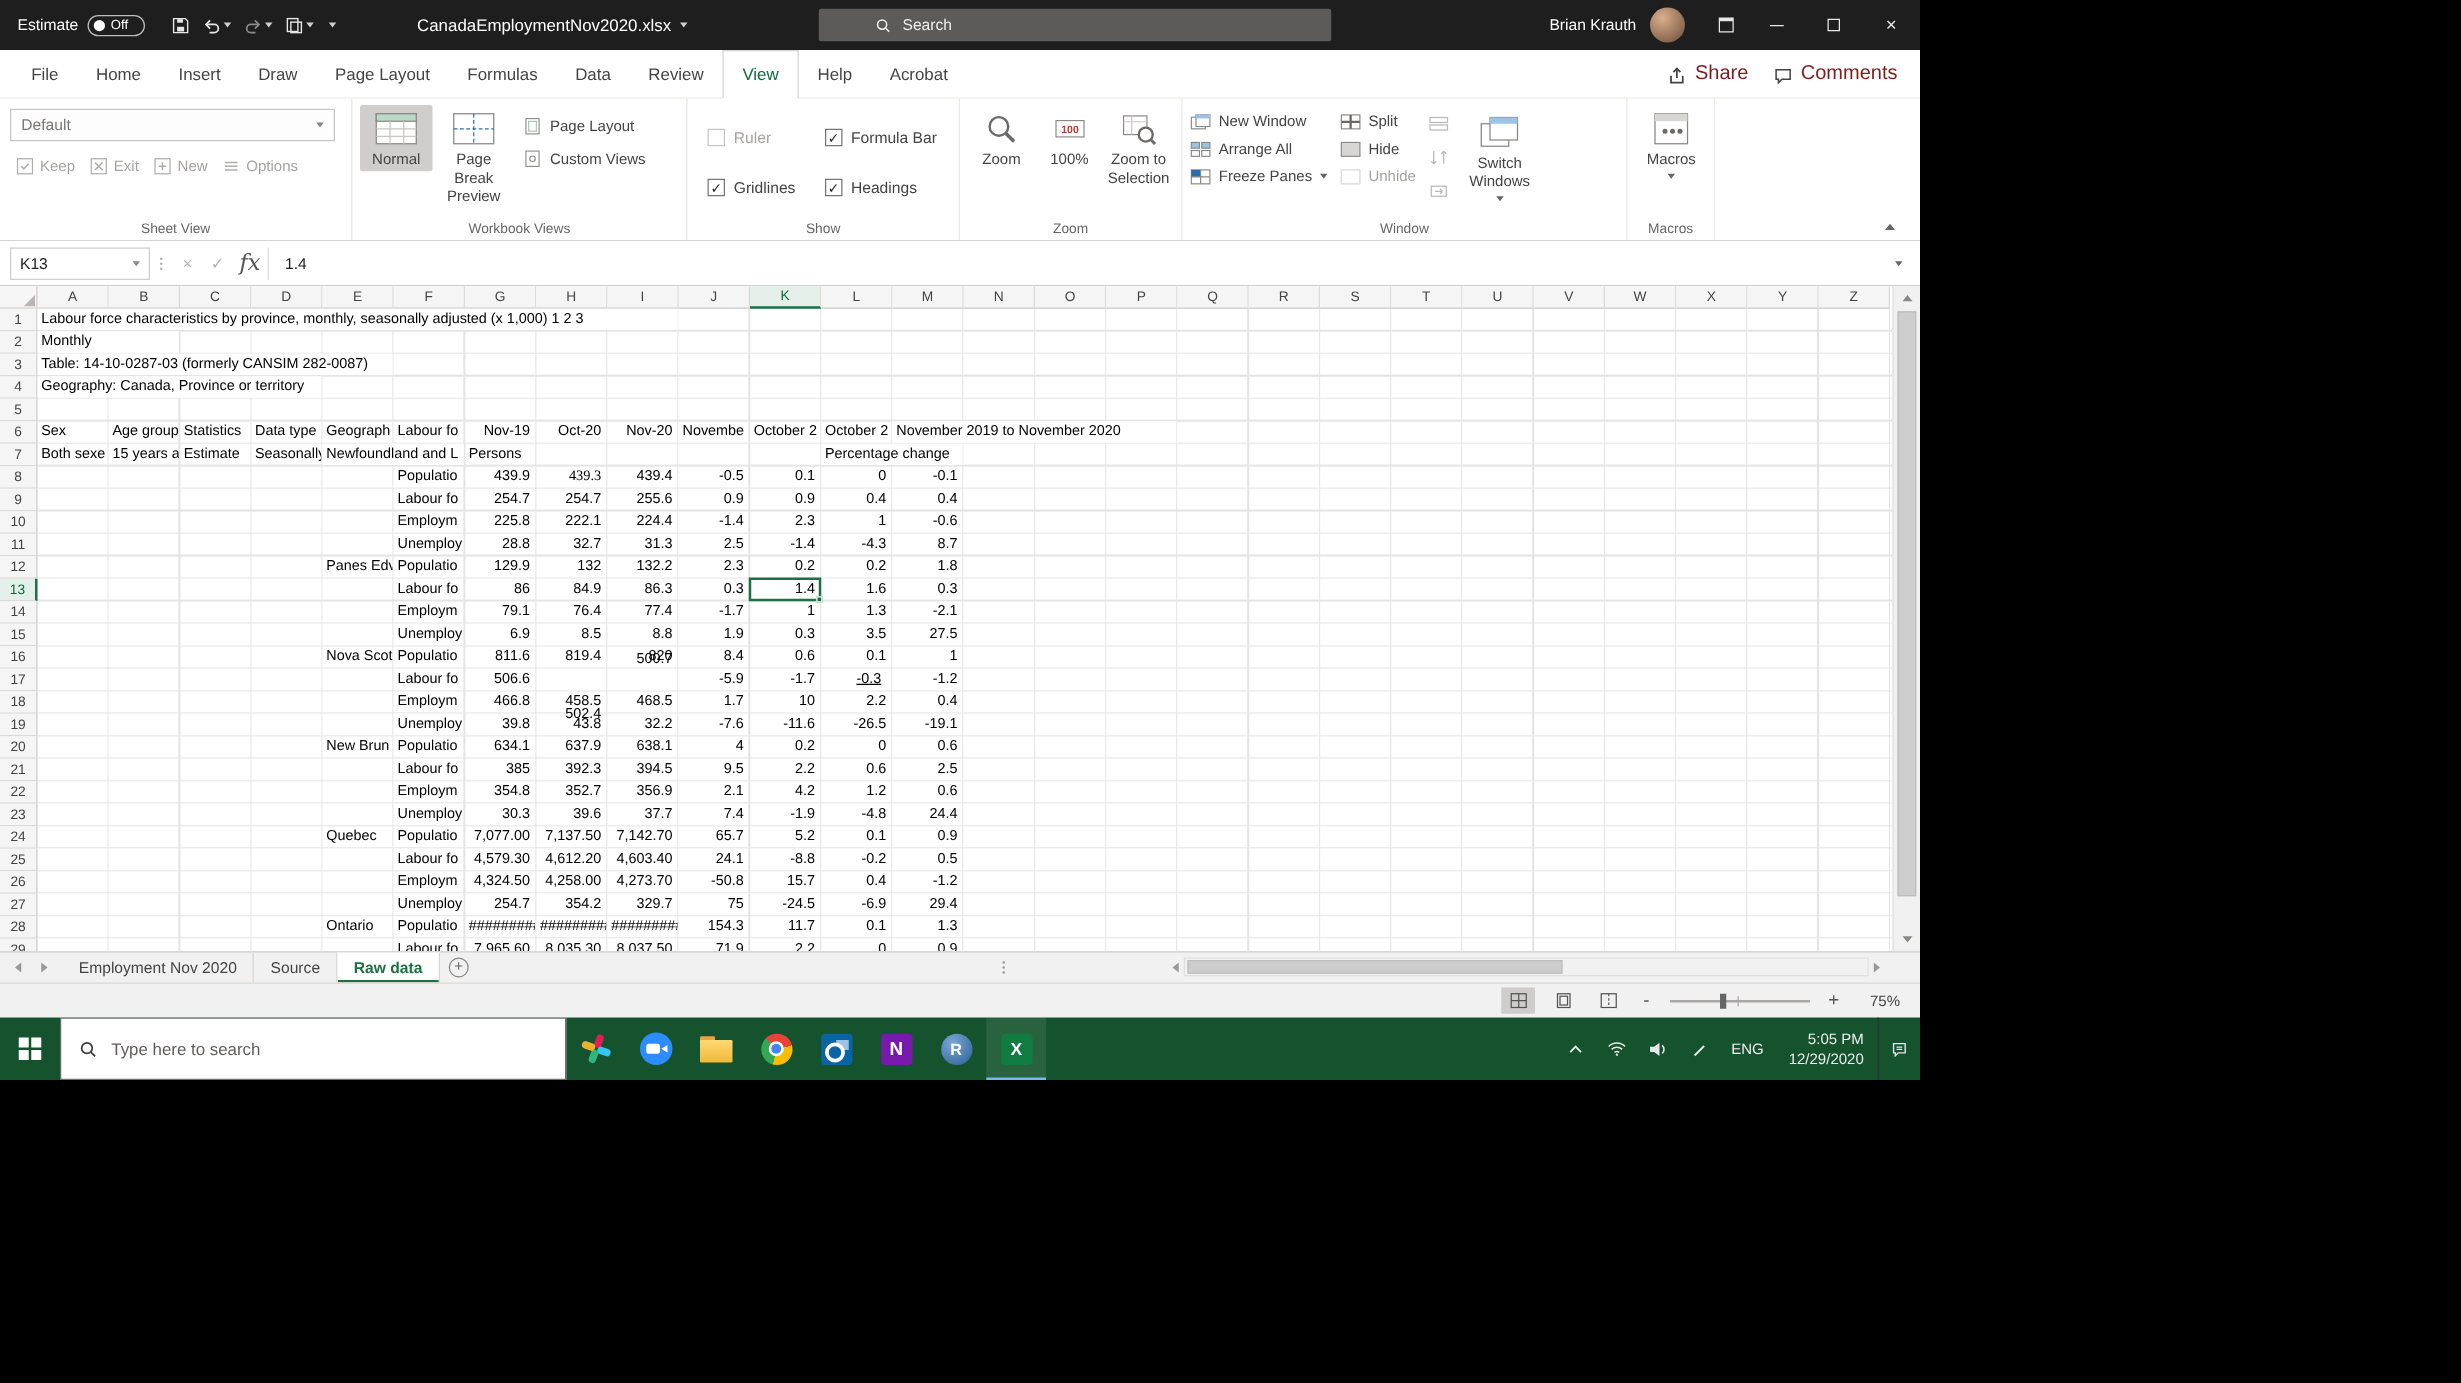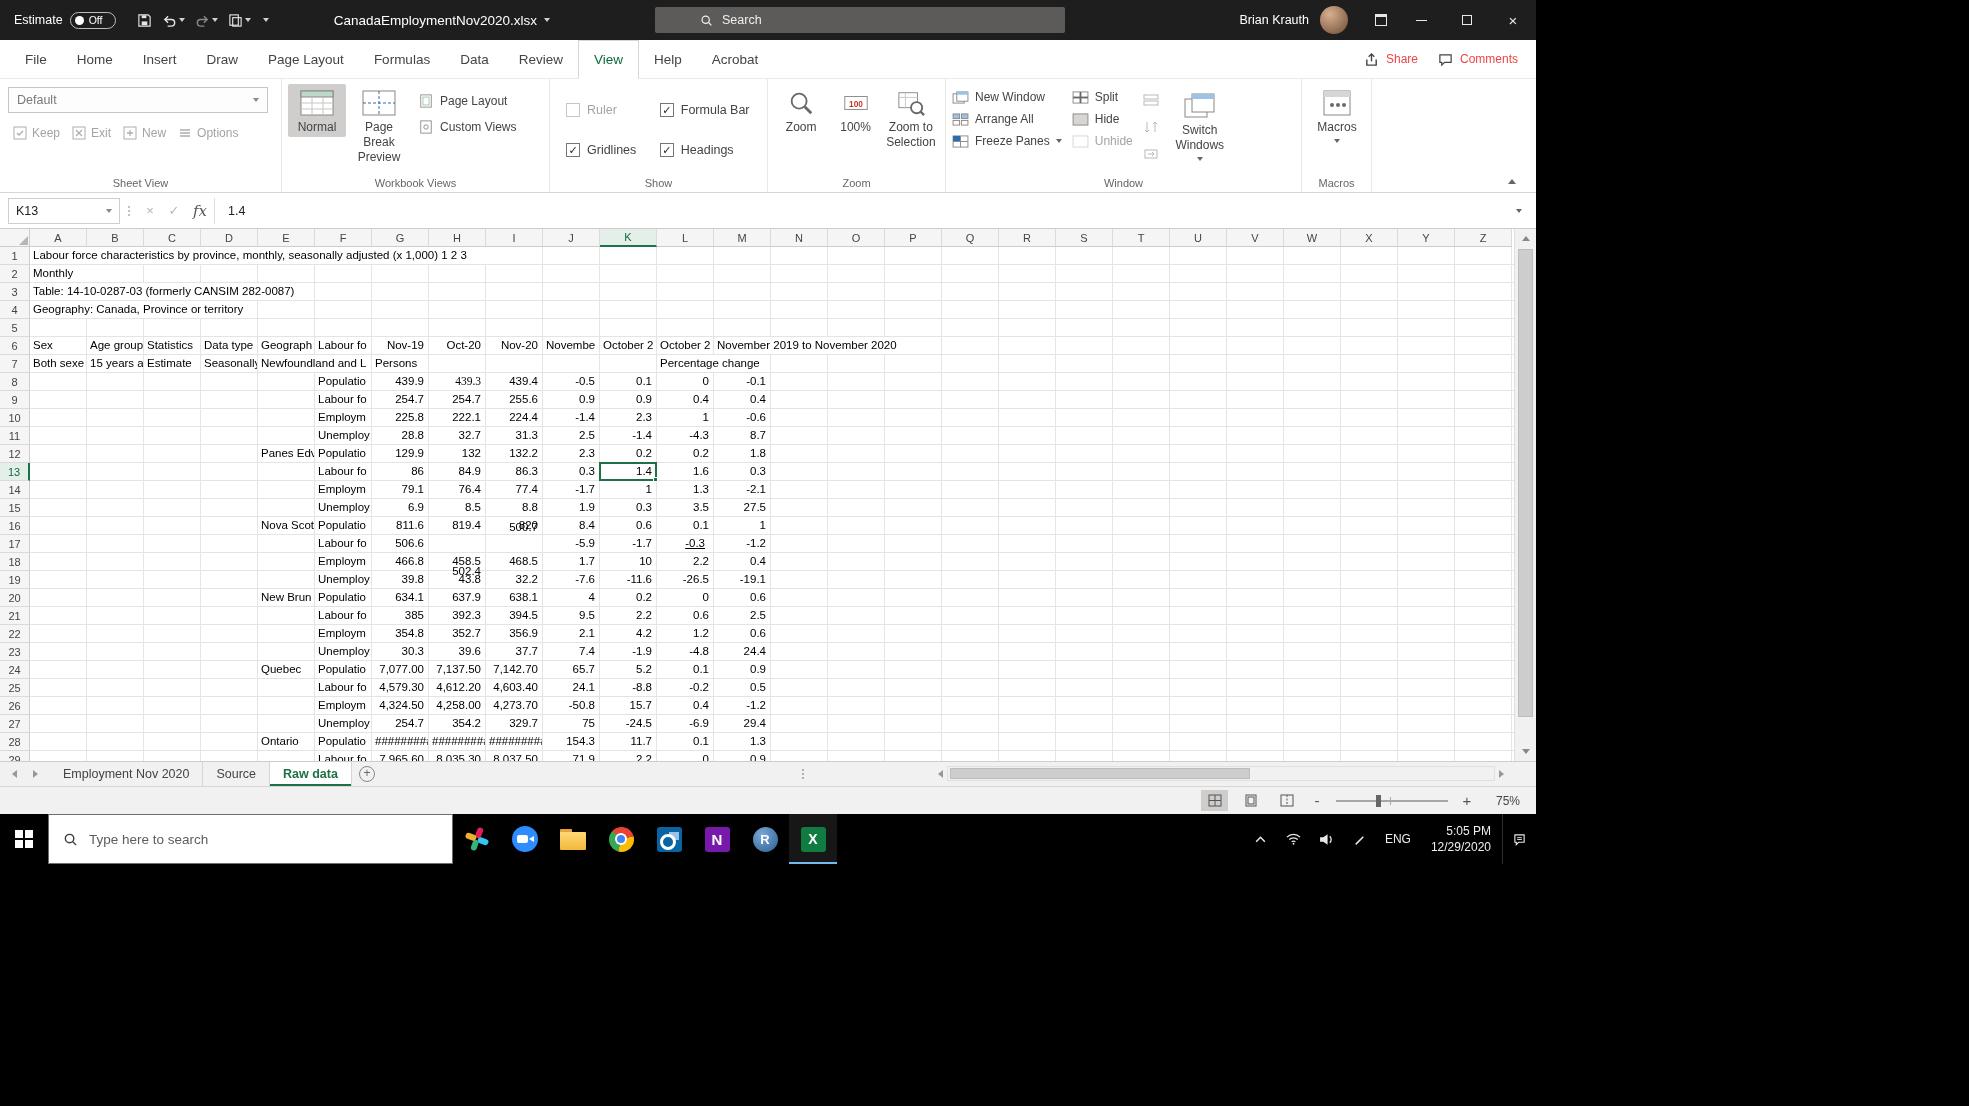--- a/index.html
+++ b/index.html
@@ -29,21 +29,21 @@
 .win-btn{width:46px;height:40px;display:flex;align-items:center;justify-content:center;color:#e8e8e8;font-size:15px}
 .ico-min{width:11px;border-top:1px solid #e8e8e8}
 .ico-max{width:10px;height:10px;border:1px solid #e8e8e8}
 .ico-ribbon{width:12px;height:12px;border:1px solid #e8e8e8;border-top:3px solid #e8e8e8}
 
 
 .ribbon-tabs{position:absolute;top:40px;left:0;width:100%;height:39px;background:#fff;display:flex;align-items:stretch;border-bottom:1px solid #ebe9e7}
 .rtab{padding:0 15px;display:flex;align-items:center;font-size:13.5px;color:#444}
 .rtab.active{color:#0f6b3c;border:1px solid #d8d6d4;border-bottom-color:#fff;margin-bottom:-1px;background:#fff}
 .tabs-right{margin-left:auto;display:flex;align-items:center;gap:20px;padding-right:18px}
-.pill-btn{display:flex;align-items:flex-start;gap:7px;font-size:12px;color:#ef4444}
+.pill-btn{display:flex;align-items:flex-end;gap:7px;font-size:16px;color:#7f1d1d}
 .pill-btn svg{width:15px;height:15px;color:#444}
 
 
 .ribbon{position:absolute;top:79px;left:0;width:100%;height:114px;background:#fff;border-bottom:1px solid #d8d6d4;display:flex}
 .rgroup{position:relative;height:100%;border-right:1px solid #ebe9e7;padding:5px 6px 18px 6px;flex:none}
 .rgroup-label{position:absolute;bottom:3px;left:0;width:100%;text-align:center;font-size:11px;color:#666}
 .sv-dropdown{width:260px;height:26px;border:1px solid #c8c6c4;background:#fdfdfd;color:#7a7876;font-size:12.5px;display:flex;align-items:center;justify-content:space-between;padding:0 8px;margin:3px 2px 10px}
 .sv-dropdown .caret-d{color:#8a8886}
 .sv-row{display:flex;gap:2px;padding-left:2px}
 .sv-btn{display:flex;align-items:center;gap:5px;font-size:12px;color:#a6a4a2;padding:3px 5px}
@@ -74,21 +74,21 @@
 .ribbon-rest{flex:1;position:relative}
 .ribbon-collapse{position:absolute;right:20px;bottom:8px;width:0;height:0;border-left:4.5px solid transparent;border-right:4.5px solid transparent;border-bottom:5px solid #666}
 
 
 .formula-row{position:absolute;top:193px;left:0;width:100%;height:36px;background:#fff;border-bottom:1px solid #cfcdcb;display:flex;align-items:center}
 .name-box{width:112px;height:26px;margin-left:8px;border:1px solid #d0cecc;display:flex;align-items:center;justify-content:space-between;padding:0 7px;font-size:12.5px;color:#222}
 .name-box .caret-d{color:#8a8886}
 .fb-dots{display:flex;flex-direction:column;gap:2px;margin:0 8px}
 .fb-dots i{width:2px;height:2px;background:#b0aeac;border-radius:50%}
 .fx-cancel,.fx-enter{color:#b8b6b4;font-size:13px;width:24px;text-align:center}
-.fx-label{font-style:italic;font-family:"DejaVu Serif","Liberation Serif",serif;color:#555;font-size:15px;width:28px;text-align:center}
+.fx-label{font-style:italic;font-family:"DejaVu Serif","Liberation Serif",serif;color:#555;font-size:18px;width:28px;text-align:center}
 .formula-content{flex:1;font-size:12.5px;color:#222;padding-left:13px;border-left:1px solid #e1dfdd;height:26px;display:flex;align-items:center}
 .formula-expand{width:34px;display:flex;justify-content:center}
 .formula-expand .caret-d{color:#666}
 
 
 .grid-area{position:absolute;top:229px;left:0;width:1514px;height:532px;background:#fff;overflow:hidden}
 .col-headers{display:flex;height:18px}
 .corner{width:30px;height:18px;background:#f5f5f5;border-right:1px solid #cfcdcb;border-bottom:1px solid #cfcdcb;position:relative;flex:none}
 .corner:after{content:"";position:absolute;right:1px;bottom:1px;border-left:9px solid transparent;border-bottom:9px solid #b8b6b4}
 .col-h{width:57px;height:18px;background:#f5f5f5;border-right:1px solid #dcdad8;border-bottom:1px solid #cfcdcb;font-size:11px;color:#444;display:flex;align-items:center;justify-content:center;flex:none}
@@ -131,21 +131,21 @@
 .view-btn{width:27px;height:21px;display:flex;align-items:center;justify-content:center;color:#555}
 .view-btn.active{background:#cfcdcb}
 .view-btn svg{width:14px;height:13px}
 .zoom-minus,.zoom-plus{color:#555;font-size:15px;width:16px;text-align:center}
 .zoom-slider{width:112px;height:2px;background:#a9a7a5;position:relative;margin:0 2px}
 .zoom-tick{position:absolute;left:54px;top:-3px;width:1px;height:8px;background:#a9a7a5}
 .zoom-thumb{position:absolute;left:40px;top:-5px;width:5px;height:12px;background:#666}
 .zoom-label{font-size:12px;color:#444;width:36px;text-align:right}
 
 
-.taskbar{position:absolute;top:814px;left:0;width:1536px;height:50px;background:#000000;display:flex;align-items:center}
+.taskbar{position:absolute;top:814px;left:0;width:1536px;height:50px;background:#14532d;display:flex;align-items:center}
 .start{width:48px;height:100%;display:flex;align-items:center;justify-content:center}
 .start-logo{display:grid;grid-template-columns:8px 8px;grid-template-rows:8px 8px;gap:2px}
 .start-logo i{background:#fdfdfd;display:block}
 .tb-searchbox{width:405px;height:100%;background:#fff;border:1px solid #6e6e6e;display:flex;align-items:center;gap:11px;padding-left:14px;font-size:13.5px;color:#5f5d5b}
 .tb-searchbox svg{width:15px;height:15px;color:#3c3c3c}
 .task-apps{display:flex;height:100%}
 .task-app{width:48px;height:100%;display:flex;align-items:center;justify-content:center;position:relative}
 .task-app.active{background:rgba(255,255,255,.09);box-shadow:inset 0 -2px 0 #76b9ed}
 .tray{margin-left:auto;display:flex;align-items:center;height:100%}
 .tray-item{color:#eee;padding:0 9px;font-size:12px;display:flex;align-items:center;justify-content:center;height:100%}

